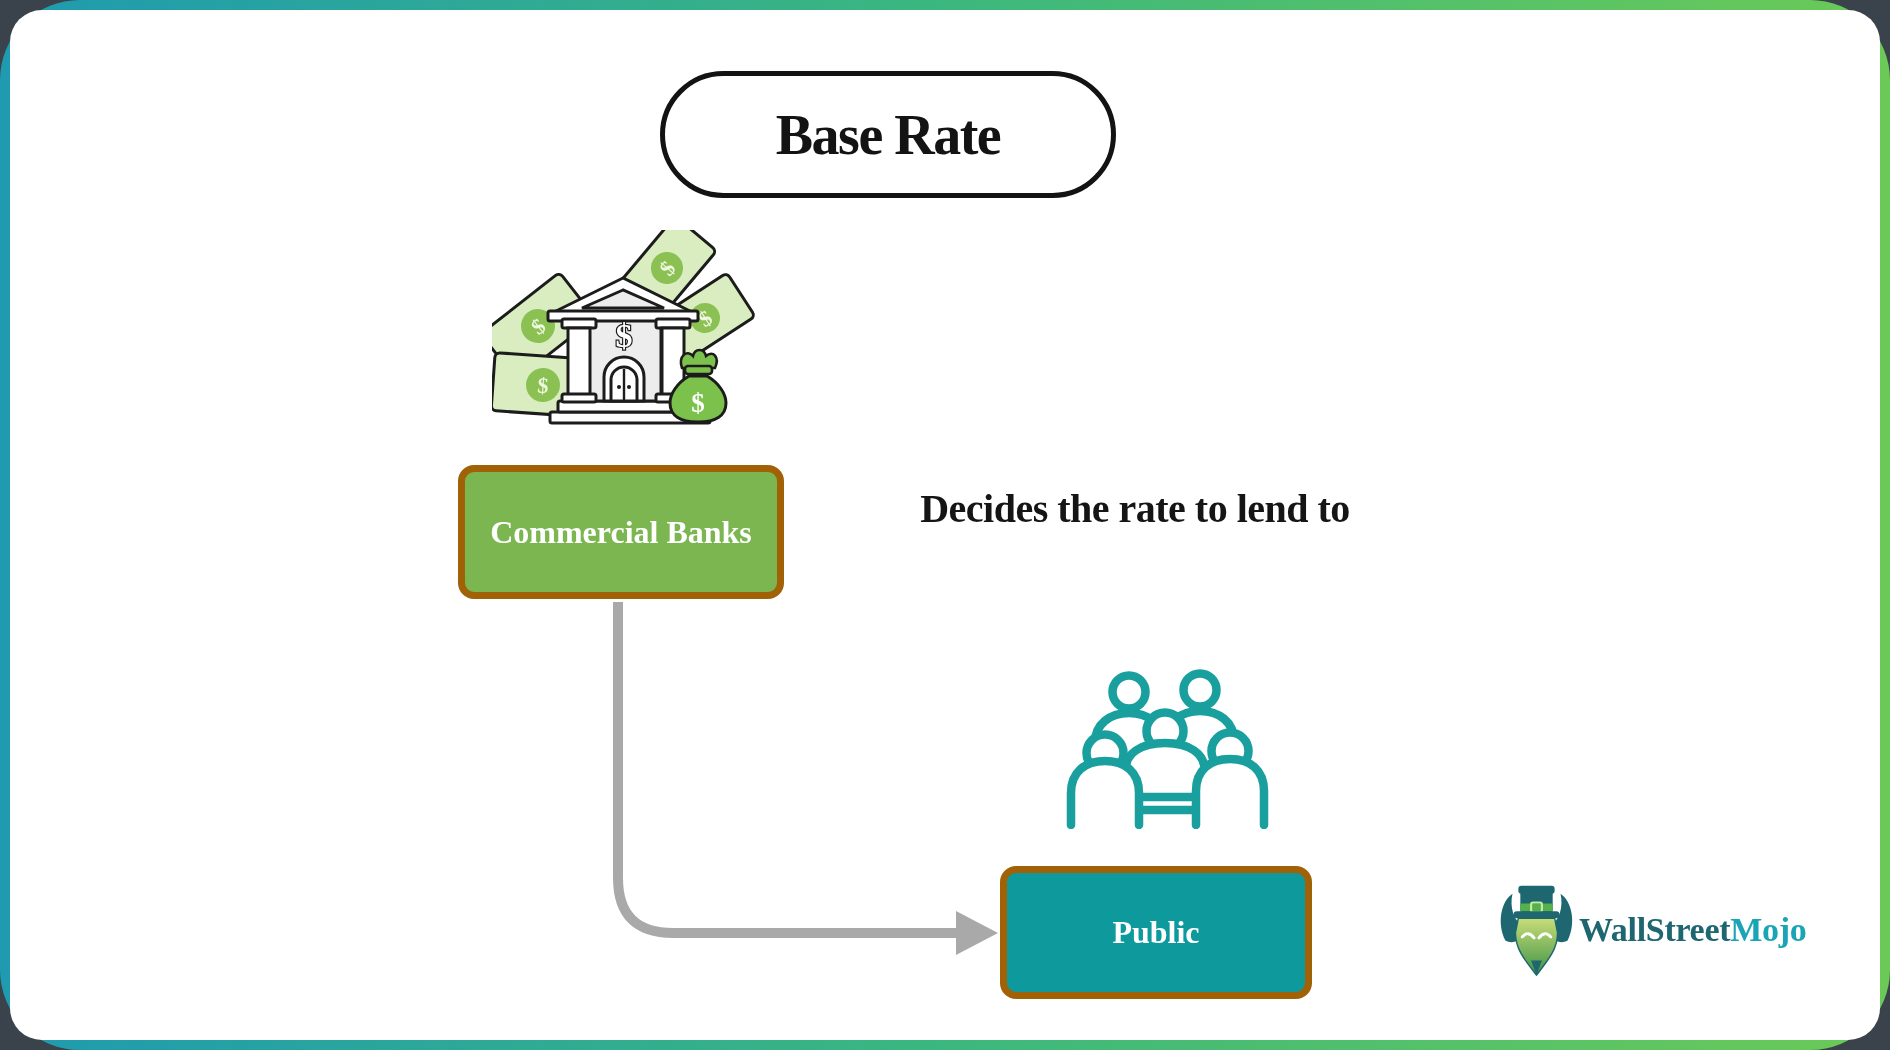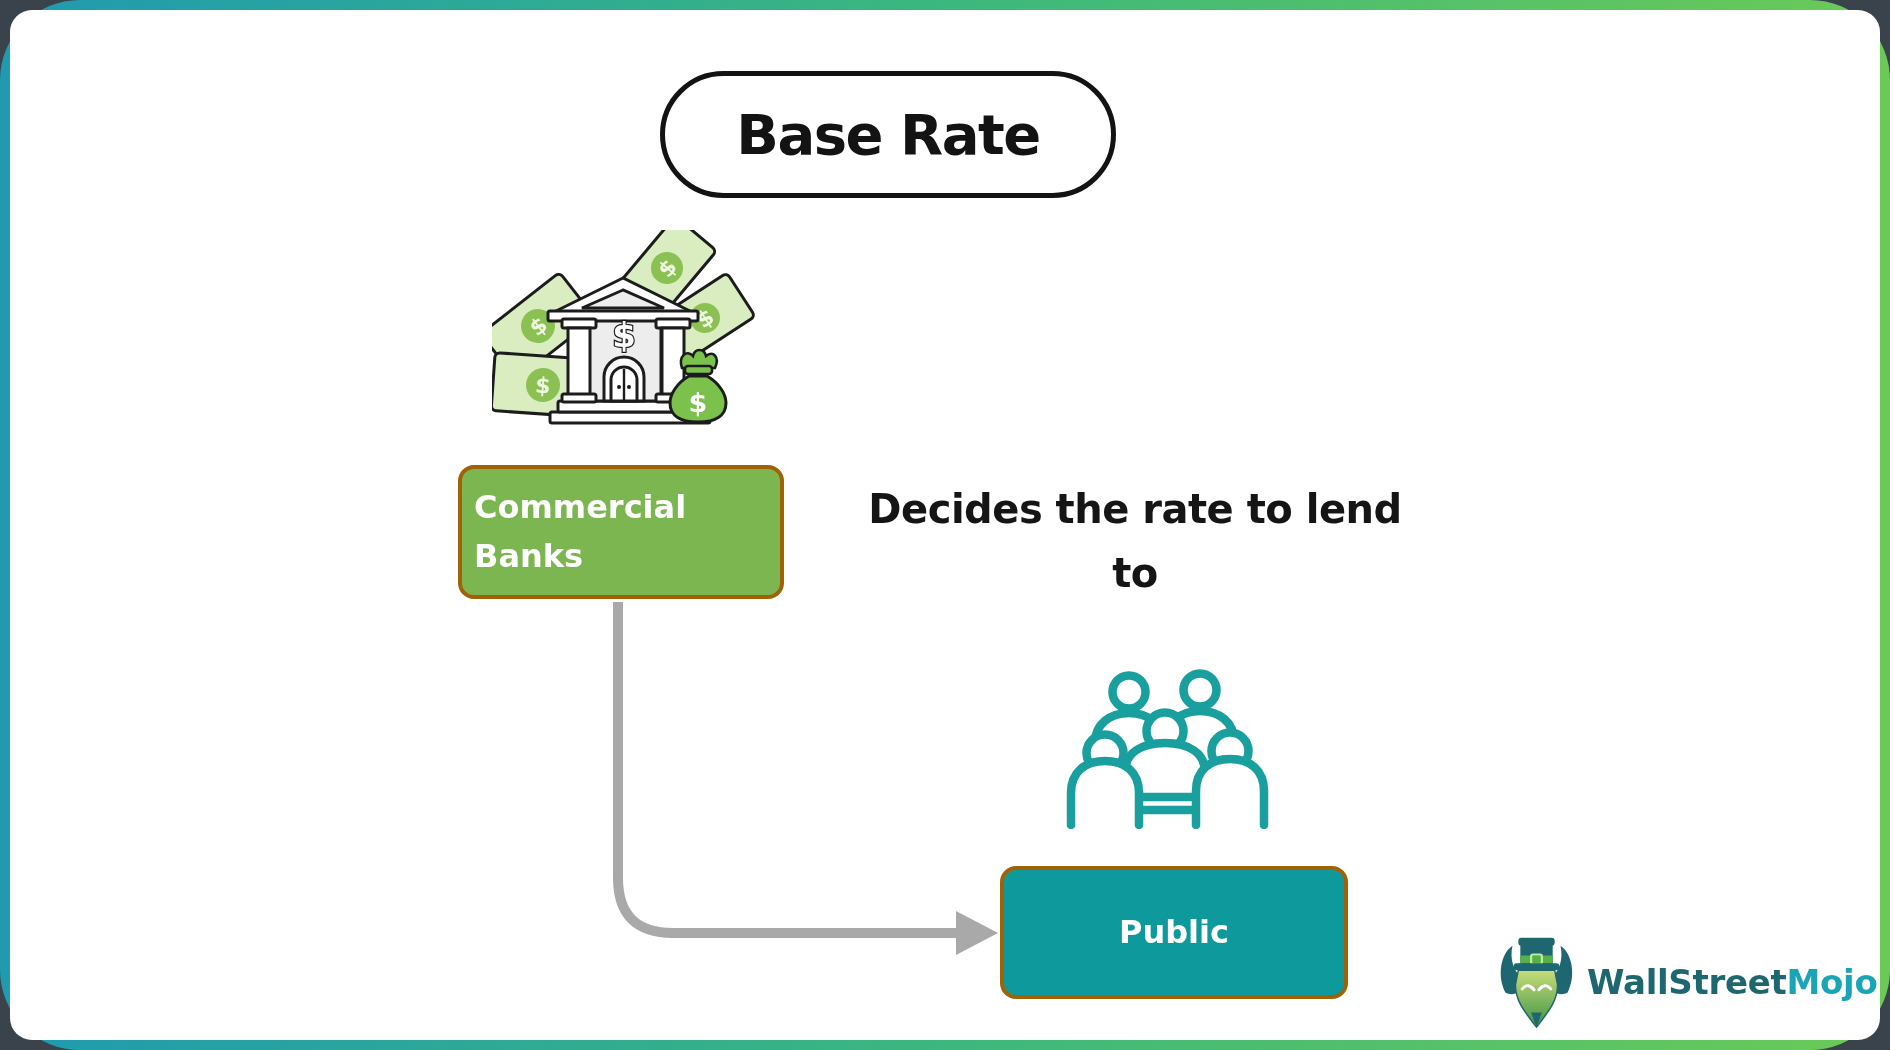--- a/index.html
+++ b/index.html
@@ -6,46 +6,46 @@
   body{
     width:1890px;height:1050px;position:relative;overflow:hidden;
     background:#3a434b;
     font-family:"DejaVu Sans","Liberation Sans",sans-serif;
   }
   .frame-border{
     position:absolute;inset:0;border-radius:80px;
     background:linear-gradient(90deg,#1f9ab0 0%,#3cb77e 50%,#6bca57 100%);
   }
   .card{
-    position:absolute;inset:10px;border-radius:22px;background:#ffffff;
+    position:absolute;inset:10px;border-radius:32px;background:#ffffff;font-family:Liberation Serif, serif;
   }
   .title-pill{
     position:absolute;left:650px;top:61px;width:456px;height:127px;
     background:#fff;border:5px solid #131313;border-radius:66px;
     display:flex;align-items:center;justify-content:center;box-sizing:border-box;
   }
   .title-pill span{
     font-size:56px;font-weight:800;color:#131313;letter-spacing:-1.5px;
   }
   .node{
-    position:absolute;box-sizing:border-box;border:4px solid #a16207;border-radius:16px;
+    position:absolute;box-sizing:border-box;border:7px solid #a16207;border-radius:16px;
     display:flex;align-items:center;justify-content:center;
     color:#fff;font-weight:800;font-size:32px;line-height:49px;padding:0 12px;
   }
   .node-banks{left:448px;top:455px;width:326px;height:134px;background:#7cb650;}
-  .node-public{left:990px;top:856px;width:348px;height:133px;background:#0e9a9c;}
+  .node-public{left:990px;top:856px;width:312px;height:133px;background:#0e9a9c;}
   .caption{
     position:absolute;left:840px;top:467px;width:570px;text-align:center;
     color:#151515;font-weight:700;font-size:40px;line-height:64px;letter-spacing:-0.5px;
   }
   .bank-svg{position:absolute;left:482px;top:220px;}
   .people-svg{position:absolute;left:1056px;top:659px;}
   .arrow-svg{position:absolute;left:0;top:0;pointer-events:none;}
   .logo{
-    position:absolute;left:1484px;top:920px;display:flex;align-items:center;gap:8px;
+    position:absolute;left:1484px;top:868px;display:flex;align-items:center;
   }
   .logo-text{font-size:34px;font-weight:800;letter-spacing:-0.3px;white-space:nowrap;}
   .logo-text .p1{color:#1e6770;}
   .logo-text .p2{color:#1aa5b6;}
   
   .ol{fill:#ffffff;stroke:#1c1c1c;stroke-width:3;}
   .ol2{fill:#ededed;stroke:#1c1c1c;stroke-width:3;}
   .bill{fill:#d9edc0;stroke:#1c1c1c;stroke-width:3;}
   .billc{fill:#8bc152;}
   .billd{fill:#eef7df;font-size:22px;font-weight:800;text-anchor:middle;}

